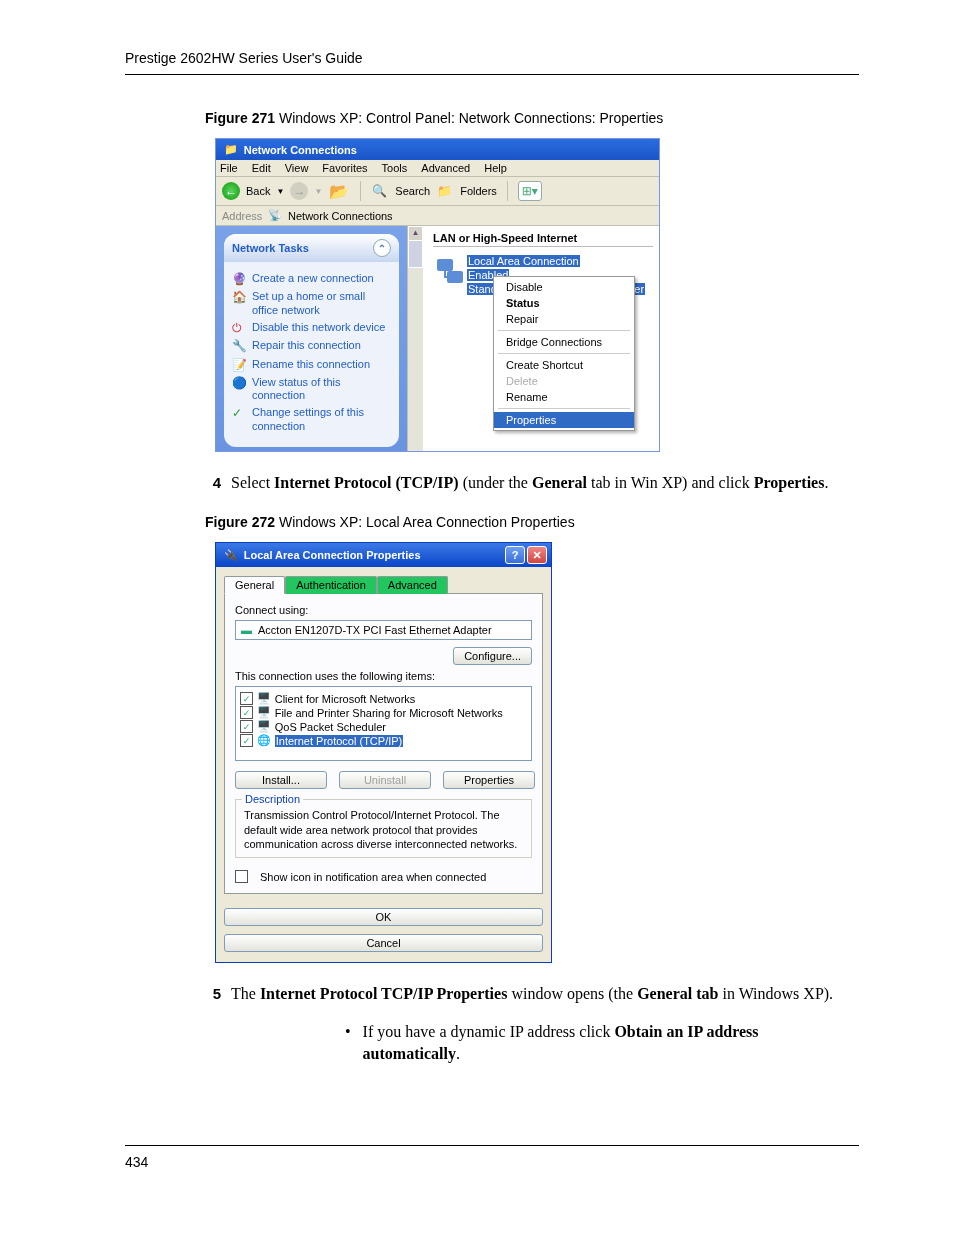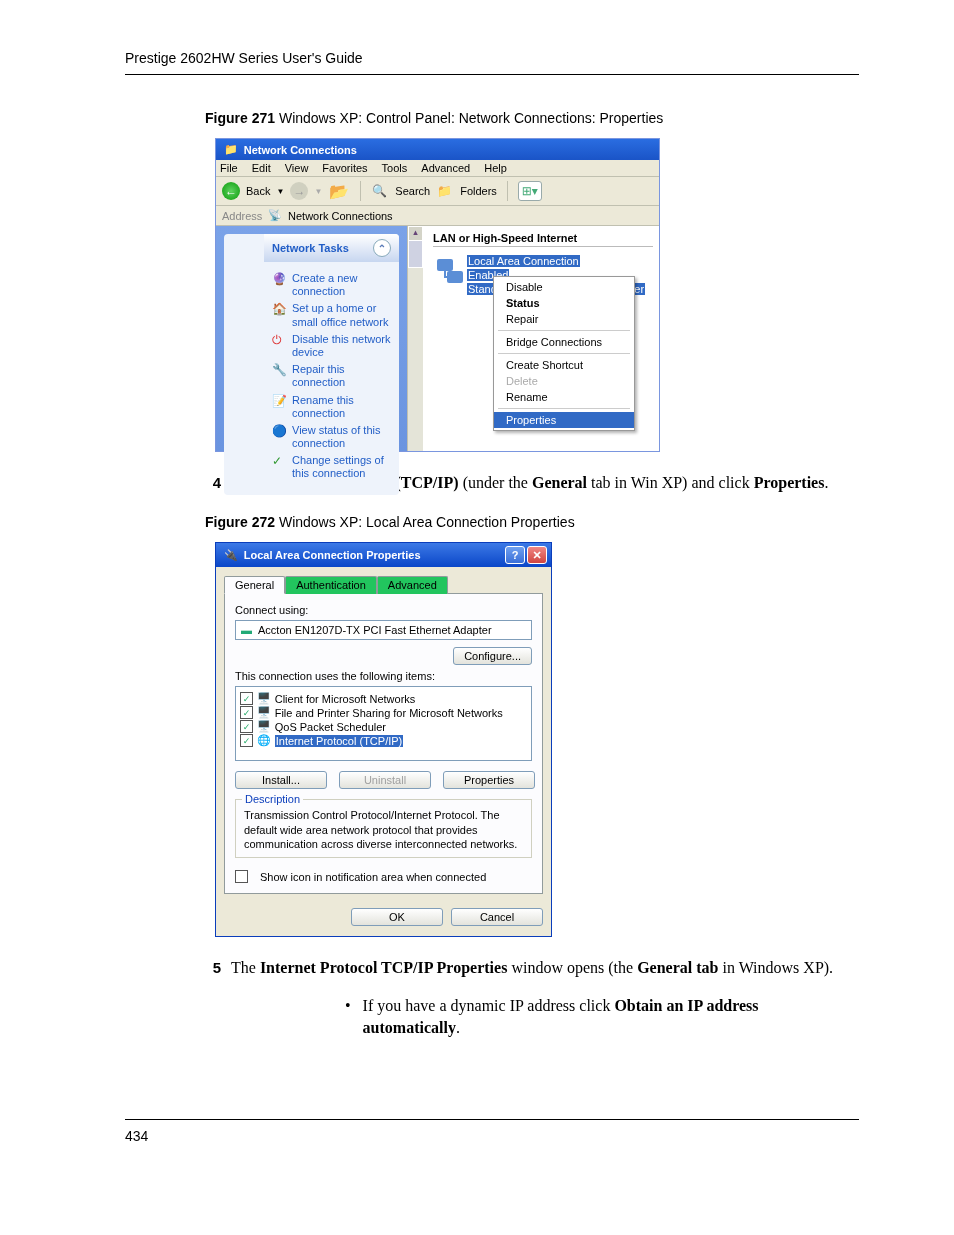--- a/index.html
+++ b/index.html
@@ -119,23 +119,22 @@
   height: 225px;
   position:relative;
 }
 .tasks-panel {
   width: 175px;
   background: linear-gradient(#7aa2e8,#6a94e0);
   padding: 8px;
 }
 .tasks-box {
   background:#eef3fb;
-  border-radius:4px;
+  border-radius:12px;
   overflow:hidden;
-  padding-left:40px;
 }
 .tasks-header {
   background: linear-gradient(#fff,#c7d6f0);
   color:#215dc6;
   font-weight:bold;
   padding:5px 8px;
   display:flex;
   justify-content:space-between;
   align-items:center;
 }
@@ -287,20 +286,21 @@
   position:absolute; top:-7px; left:6px;
   background:#fcfcfe;
   padding:0 3px;
   color:#0a3dbb;
 }
 .dlg-buttons {
   display:flex;
   justify-content:flex-end;
   gap:8px;
   padding:6px 8px 10px;
+  flex-direction:column;
 }
 </style>
 </head>
 <body>
 
 <div class="page">
   <div class="page-header">Prestige 2602HW Series User's Guide</div>
 
   <div class="fig-caption">
     <b>Figure 271</b><span>   Windows XP: Control Panel: Network Connections: Properties</span>

